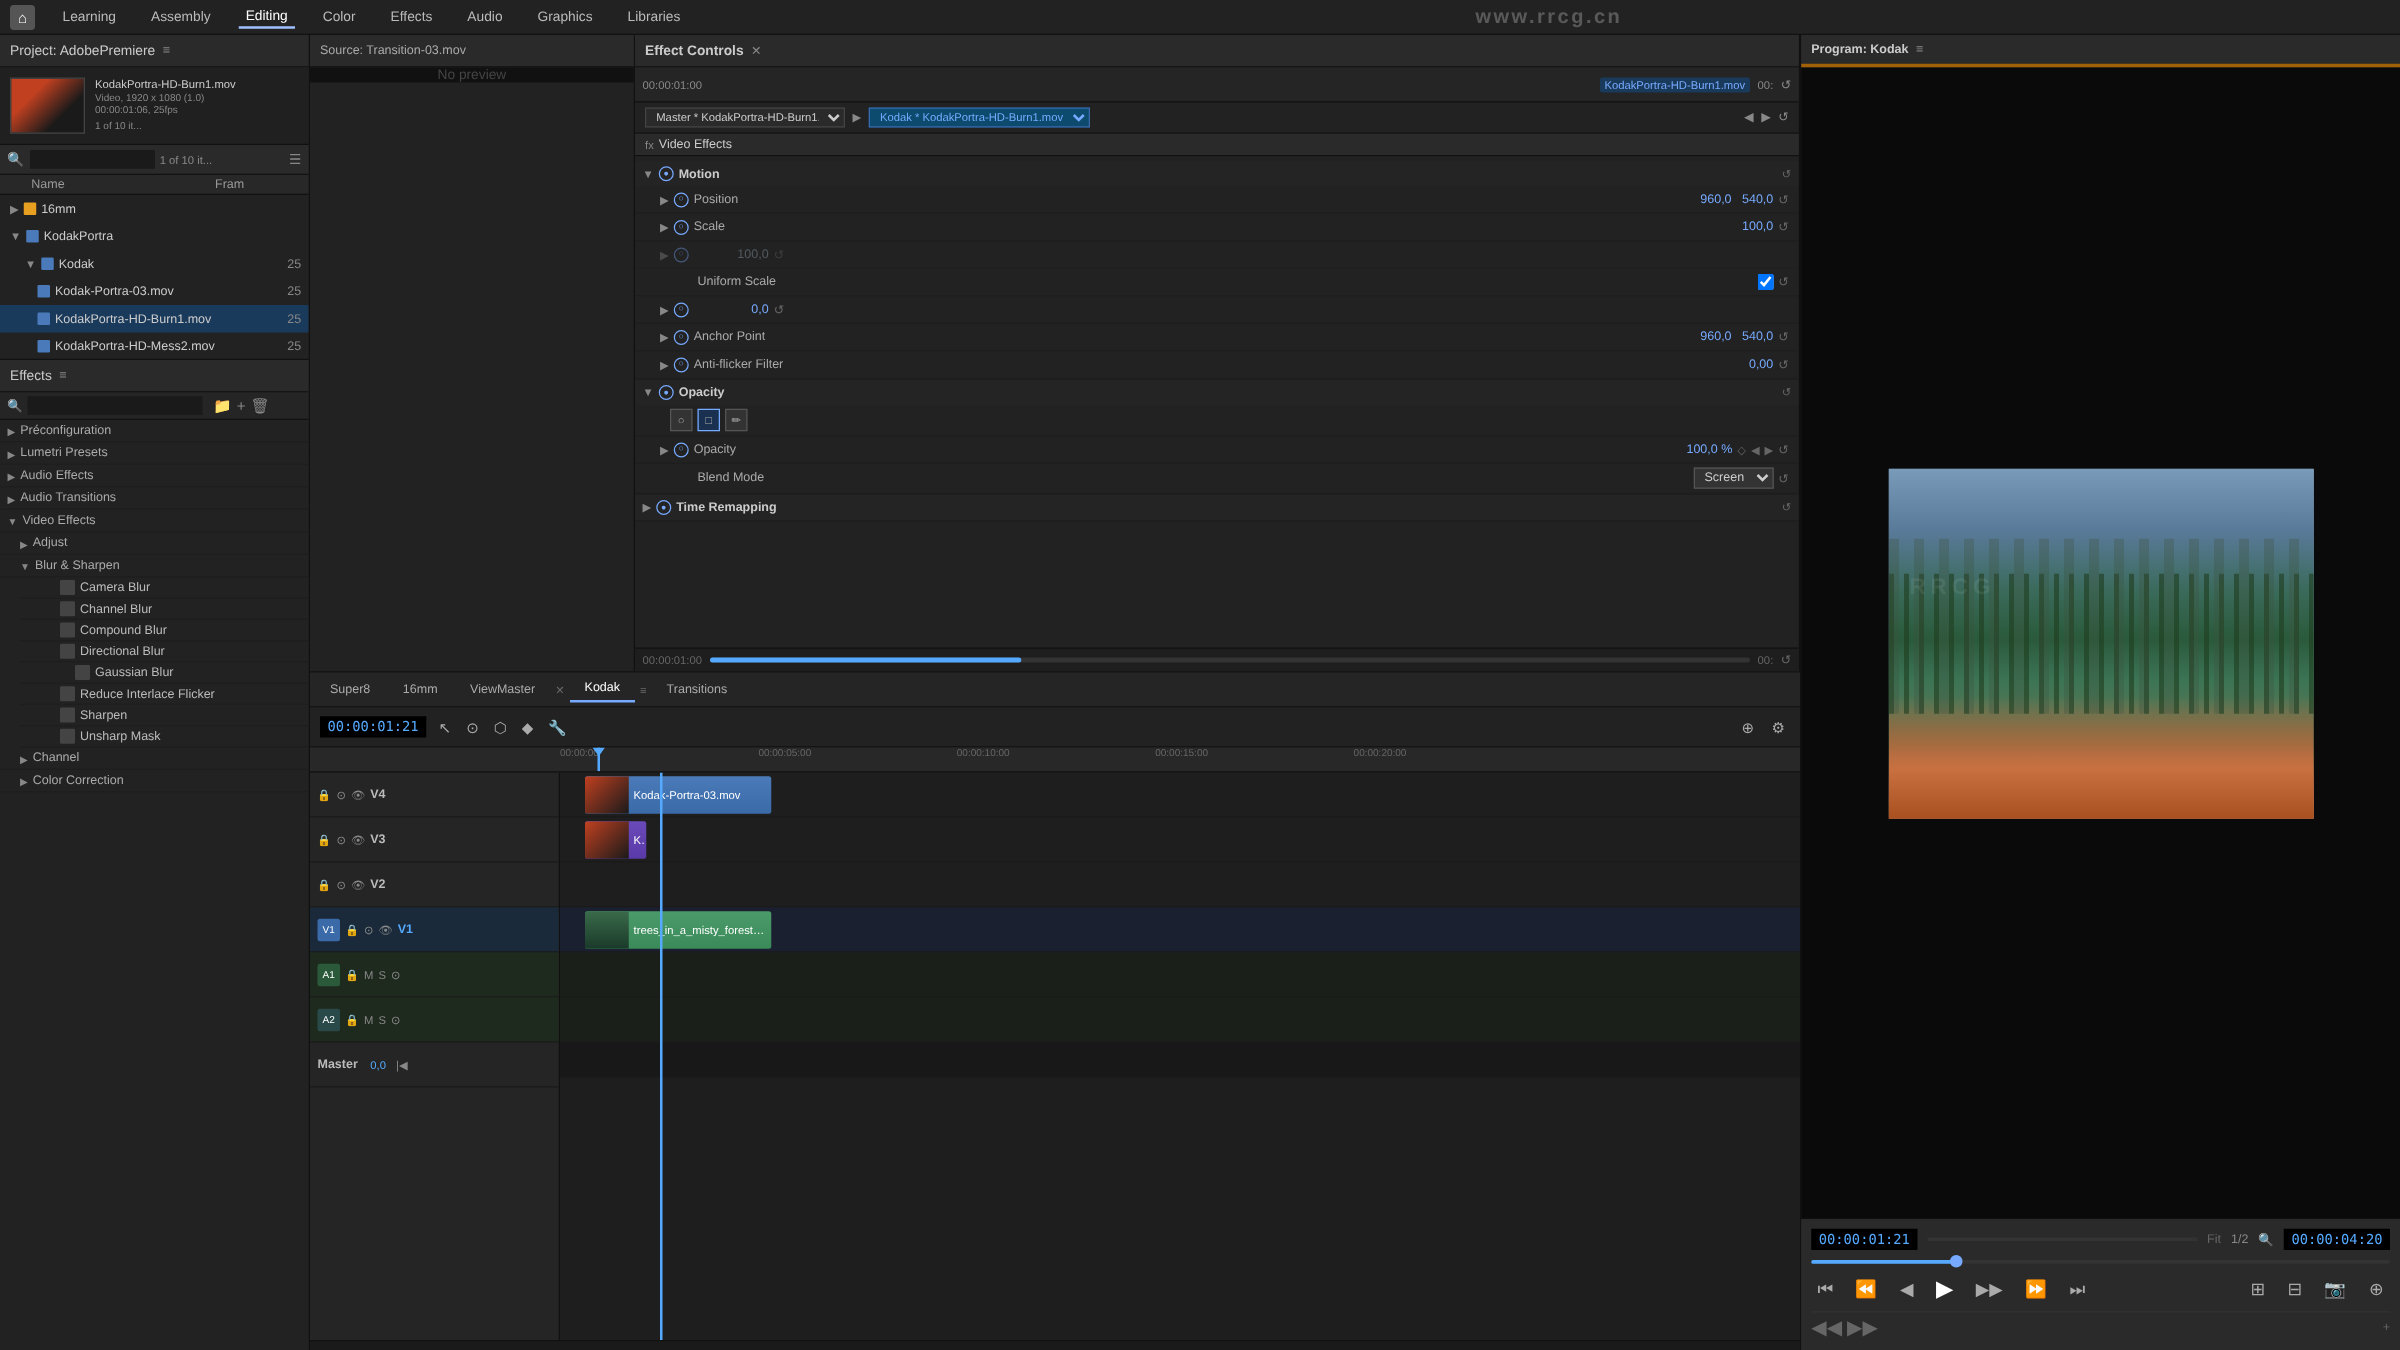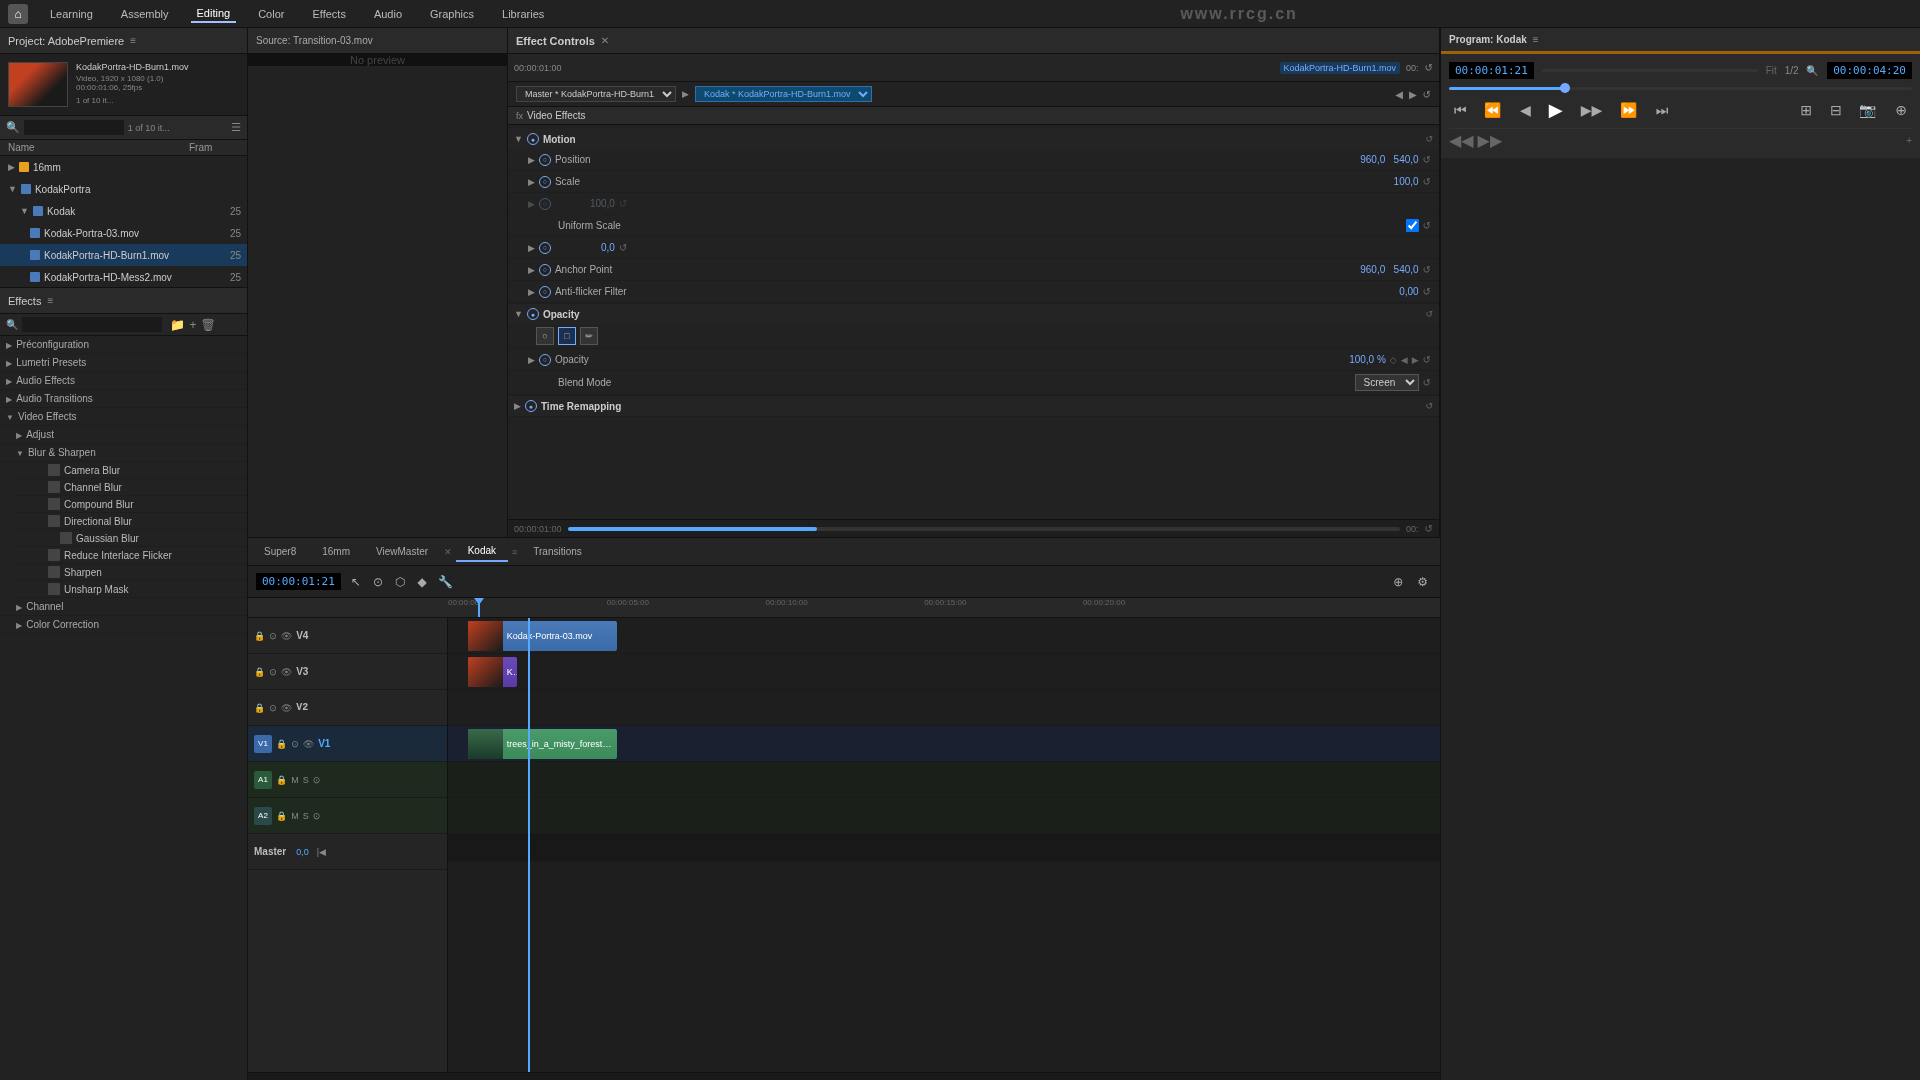--- a/index.html
+++ b/index.html
@@ -99,21 +99,21 @@
       width: 120px;
       outline: none;
     }
     .project-search .search-icon {
       color: #888;
       margin-right: 4px;
     }
     .project-item-header {
       display: grid;
       grid-template-columns: 1fr 50px;
-      padding: 2px 8px;
+      padding: 2px 25px;
       background: #282828;
       border-bottom: 1px solid #111;
       color: #999;
       font-size: 10px;
     }
     .project-items { overflow-y: auto; }
     .project-item {
       display: flex;
       align-items: center;
       padding: 2px 6px;
@@ -968,21 +968,21 @@
             <span style="color:#666;font-size:9px;cursor:pointer;">🔒</span>
             <span style="color:#888;font-size:9px;cursor:pointer;">⊙</span>
             <span style="color:#888;font-size:9px;cursor:pointer;">👁</span>
             <span style="font-weight:bold;color:#bbb;font-size:10px;">V3</span>
           </div>
 
           <div class="track-label">
             <span style="color:#666;font-size:9px;cursor:pointer;">🔒</span>
             <span style="color:#888;font-size:9px;cursor:pointer;">⊙</span>
             <span style="color:#888;font-size:9px;cursor:pointer;">👁</span>
-            <span style="font-weight:bold;color:#bbb;font-size:10px;font-family:Liberation Mono, monospace;">V2</span>
+            <span style="font-weight:bold;color:#bbb;font-size:10px;">V2</span>
           </div>
 
           <div class="track-label selected">
             <div style="width:18px;height:18px;background:#3a6aa8;border-radius:2px;display:flex;align-items:center;justify-content:center;font-size:8px;color:#fff;cursor:pointer;">V1</div>
             <span style="color:#888;font-size:9px;cursor:pointer;">🔒</span>
             <span style="color:#888;font-size:9px;cursor:pointer;">⊙</span>
             <span style="color:#888;font-size:9px;cursor:pointer;">👁</span>
             <span style="font-weight:bold;color:#5af;font-size:10px;">V1</span>
           </div>
 
@@ -1050,20 +1050,33 @@
     </div>
 
   </div>
 
   <div class="right-panel">
     <div class="program-header">
       <span style="color:#ccc; font-size:10px; font-weight:bold;">Program: Kodak</span>
       <span style="color:#888; font-size:10px; cursor:pointer;">≡</span>
     </div>
 
+    <div class="program-monitor">
+      <div style="position:relative;">
+        <div class="program-video">
+
+          <div style="position:absolute;top:0;left:0;right:0;bottom:30%;background:linear-gradient(180deg,#7a9aba 0%,#5a7a9a 25%,#3a6a5a 50%,#2a5a3a 70%,transparent 100%);"></div>
+          <div style="position:absolute;bottom:0;left:0;right:0;height:35%;background:linear-gradient(180deg,transparent,#c87040 60%,#a85020 100%);"></div>
+
+          <div style="position:absolute;top:30%;left:0;right:0;bottom:30%;background:repeating-linear-gradient(90deg,rgba(30,60,30,0.6) 0px,rgba(30,60,30,0.6) 4px,transparent 4px,transparent 12px);"></div>
+        </div>
+
+        <div class="watermark" style="top:30%;left:5%;font-size:18px;white-space:nowrap;">RRCG</div>
+      </div>
+    </div>
 
     <div class="program-controls">
 
       <div style="display:flex; align-items:center; gap:8px; padding:2px 0;">
         <span class="timestamp-badge">00:00:01:21</span>
         <div style="flex:1; height:3px; background:#333;"></div>
         <span style="color:#666; font-size:10px;">Fit</span>
         <span style="color:#888; font-size:10px;">1/2</span>
         <span style="color:#666; font-size:10px; cursor:pointer;">🔍</span>
         <span class="timestamp-badge">00:00:04:20</span>

